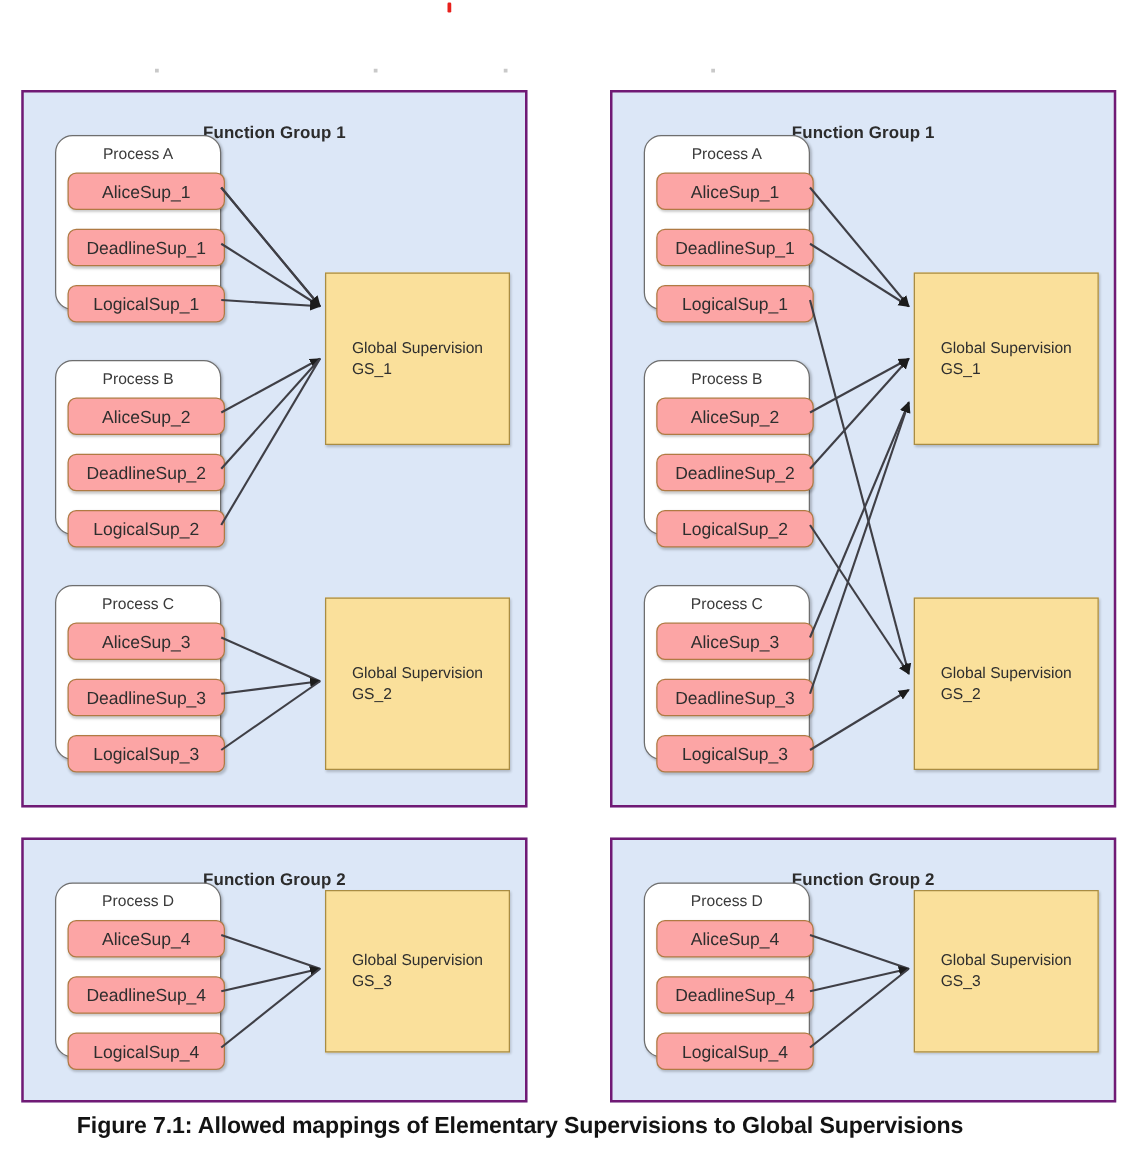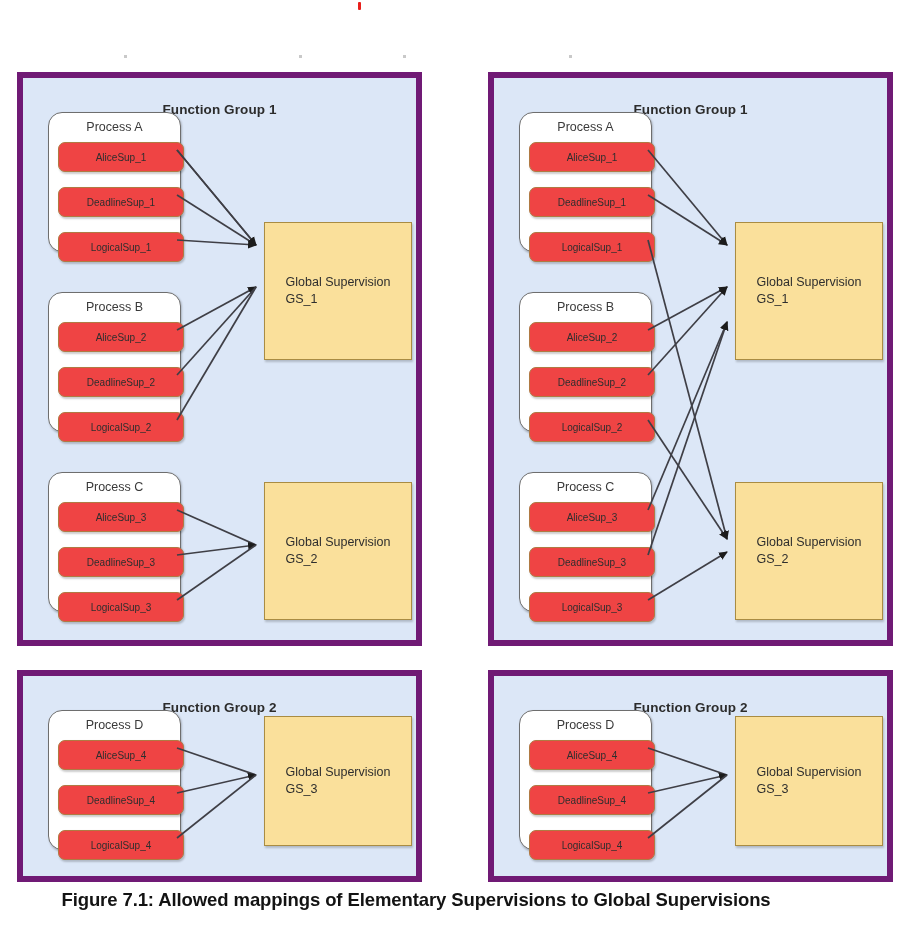--- a/index.html
+++ b/index.html
@@ -33,21 +33,21 @@
   .artifact-dot {
     position: absolute;
     width: 3px; height: 3px;
     background: #c9c9c9;
   }
 
   
   .fgroup {
     position: absolute;
     background: #dce7f7;
-    border: 6px solid #701a75;
+    border: 2px solid #701a75;
     box-sizing: border-box;
   }
   .fgroup-title {
     position: absolute;
     width: 100%;
     text-align: center;
     font-size: 13.5px;
     font-weight: bold;
     color: #2c2c2c;
     top: 24px;
@@ -71,25 +71,25 @@
     text-align: center;
     top: 7px;
     left: 0;
     font-size: 12.5px;
     color: #3a3a3a;
   }
 
   
   .esup {
     position: absolute;
-    background: #ef4444;
+    background: #fca5a5;
     border: 1.4px solid #b07a43;
     border-radius: 7px;
     box-sizing: border-box;
-    font-size: 10px;
+    font-size: 14px;
     color: #2e2e2e;
     display: flex;
     align-items: center;
     justify-content: center;
     box-shadow: 1px 1.5px 2px rgba(0,0,0,0.20);
     white-space: nowrap;
   }
 
   
   .gsup {

